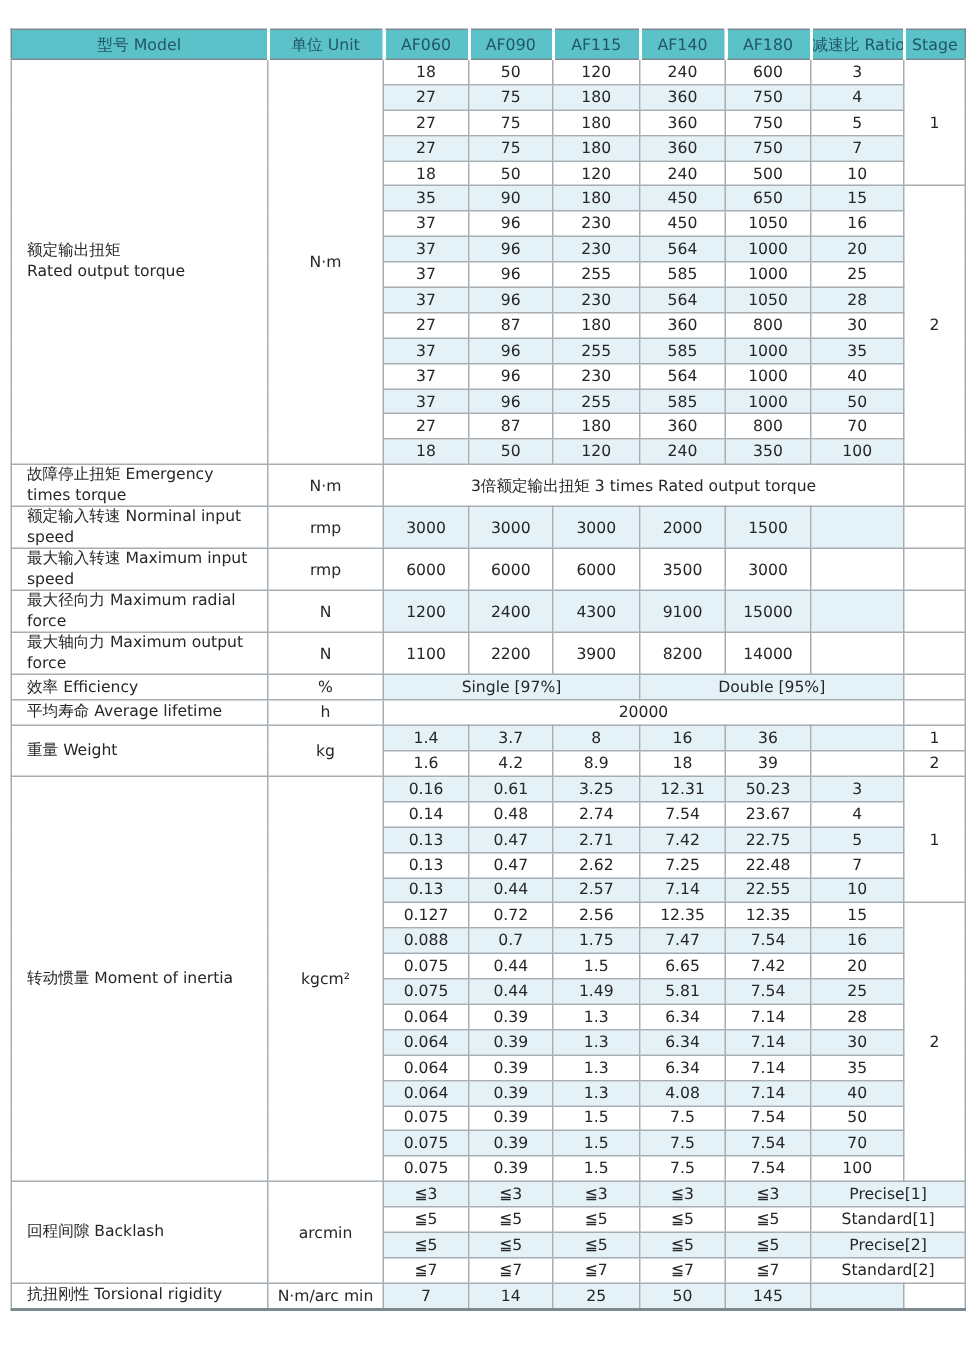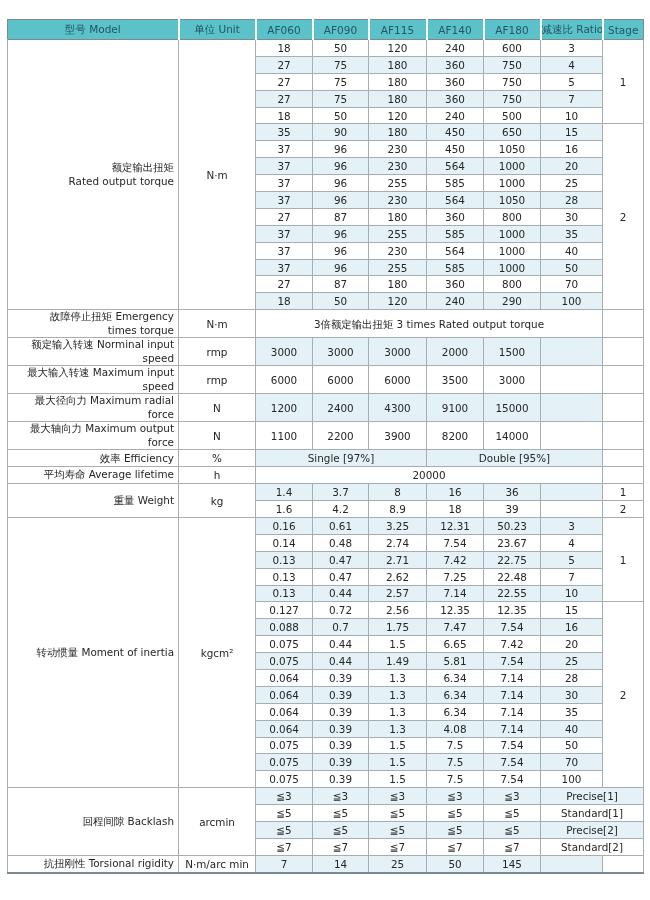--- a/index.html
+++ b/index.html
@@ -22,21 +22,21 @@
   }
   th:first-child{border-left:none;}
   td{
     border:1px solid #a6aeb3;background:#ffffff;
     font-size:10.4px;height:15.9px;line-height:12px;
     padding:0 2px;text-align:center;vertical-align:middle;
     overflow:hidden;
   }
   td.tint{background:#e4f1f7;}
   td.label-cell{
-    text-align:right;padding:0 4px 0 10px;white-space:pre-line;line-height:1.3;
+    text-align:left;padding:0 4px 0 10px;white-space:pre-line;line-height:1.3;
   }
   td.stage-cell{background:#ffffff;}
   tr.sec-start td{border-top:1px solid #7b8a91;}
 </style>
 </head>
 <body>
 
 <div class="page">
 
   <table class="perf">
@@ -188,21 +188,21 @@
           <td class="val">180</td>
           <td class="val">360</td>
           <td class="val">800</td>
           <td class="val">70</td>
         </tr>
         <tr>
           <td class="val tint">18</td>
           <td class="val tint">50</td>
           <td class="val tint">120</td>
           <td class="val tint">240</td>
-          <td class="val tint">290</td>
+          <td class="val tint">350</td>
           <td class="val tint">100</td>
         </tr>
         <tr class="sec-start">
           <td class="label-cell" rowspan="1">故障停止扭矩 Emergency times torque</td>
           <td class="unit-cell" rowspan="1">N·m</td>
           <td class="val" colspan="6">3倍额定输出扭矩 3 times Rated output torque</td>
           <td class="stage-cell"></td>
         </tr>
         <tr class="sec-start">
           <td class="label-cell" rowspan="1">额定输入转速 Norminal input speed</td>

